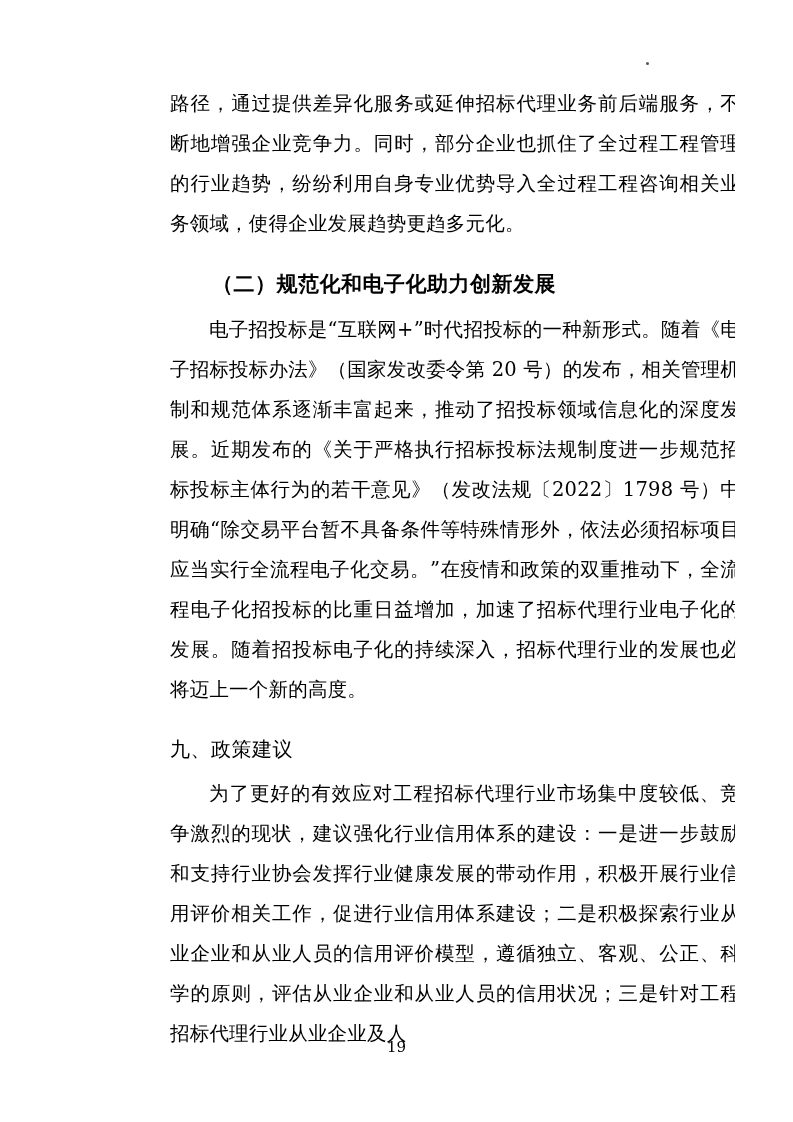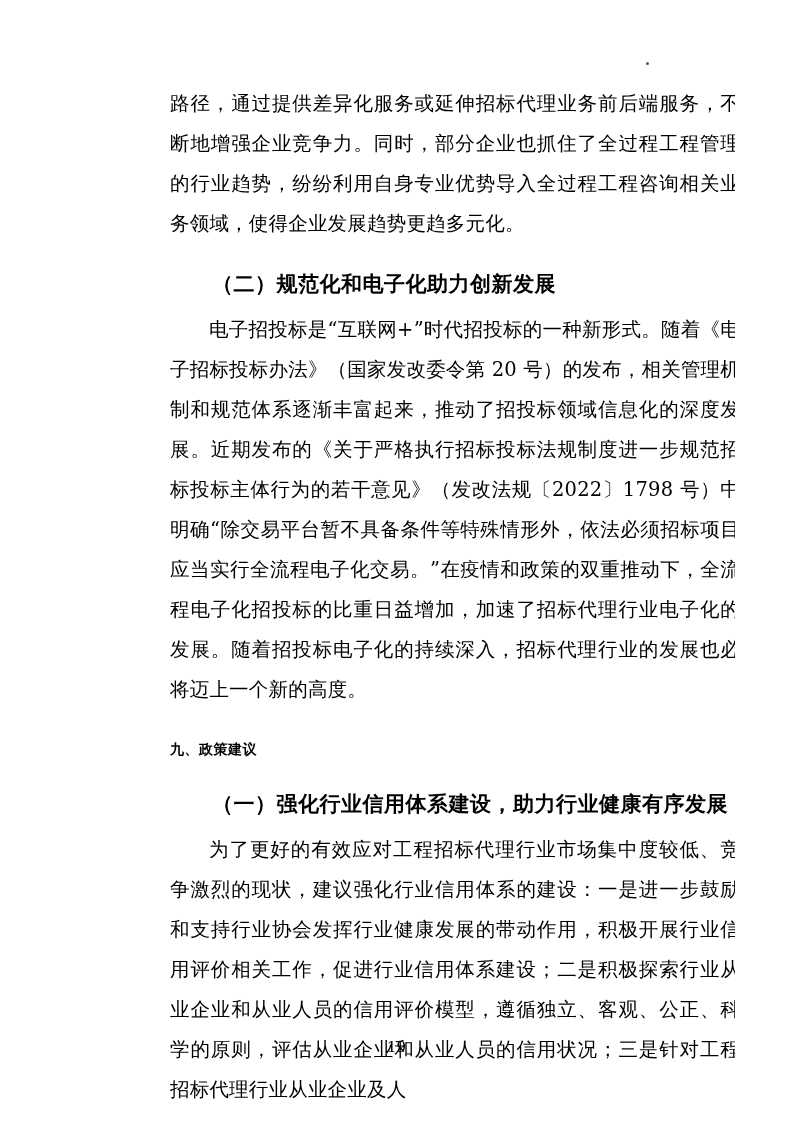--- a/index.html
+++ b/index.html
@@ -47,22 +47,22 @@
     margin: 14px 0 6px 0;
     font-size: 21px;
     font-weight: bold;
     line-height: 40px;
     text-indent: 2em;
     font-family: "DejaVu Sans", "Liberation Sans", sans-serif;
     letter-spacing: 0.5px;
   }
   .heading-main {
     margin: 18px 0 4px 0;
-    font-size: 14px;
-    font-weight: bold;
+    font-size: 20px;
+    font-weight: normal;
     line-height: 42px;
     font-family: "DejaVu Sans", "Liberation Sans", sans-serif;
     letter-spacing: 0.5px;
   }
   .spacer-sm { height: 6px; }
   .page-number {
     position: absolute;
     left: 0;
     right: 0;
     top: 1038px;
@@ -83,21 +83,20 @@
     <p class="body-par">路径，通过提供差异化服务或延伸招标代理业务前后端服务，不断地增强企业竞争力。同时，部分企业也抓住了全过程工程管理的行业趋势，纷纷利用自身专业优势导入全过程工程咨询相关业务领域，使得企业发展趋势更趋多元化。</p>
 
     <div class="spacer-sm"></div>
 
     <h3 class="heading-sub">（二）规范化和电子化助力创新发展</h3>
 
     <p class="body-par indent">电子招投标是“互联网+”时代招投标的一种新形式。随着《电子招标投标办法》（国家发改委令第 20 号）的发布，相关管理机制和规范体系逐渐丰富起来，推动了招投标领域信息化的深度发展。近期发布的《关于严格执行招标投标法规制度进一步规范招标投标主体行为的若干意见》（发改法规〔2022〕1798 号）中明确“除交易平台暂不具备条件等特殊情形外，依法必须招标项目应当实行全流程电子化交易。”在疫情和政策的双重推动下，全流程电子化招投标的比重日益增加，加速了招标代理行业电子化的发展。随着招投标电子化的持续深入，招标代理行业的发展也必将迈上一个新的高度。</p>
 
     <h2 class="heading-main">九、政策建议</h2>
 
-    <h3 class="heading-sub">（一）强化行业信用体系建设，助力行业健康有序发展</h3>
 
     <p class="body-par indent">为了更好的有效应对工程招标代理行业市场集中度较低、竞争激烈的现状，建议强化行业信用体系的建设：一是进一步鼓励和支持行业协会发挥行业健康发展的带动作用，积极开展行业信用评价相关工作，促进行业信用体系建设；二是积极探索行业从业企业和从业人员的信用评价模型，遵循独立、客观、公正、科学的原则，评估从业企业和从业人员的信用状况；三是针对工程招标代理行业从业企业及人</p>
 
   </div>
 
   <div class="page-number">19</div>
 
 </div>
 
 </body></html>

